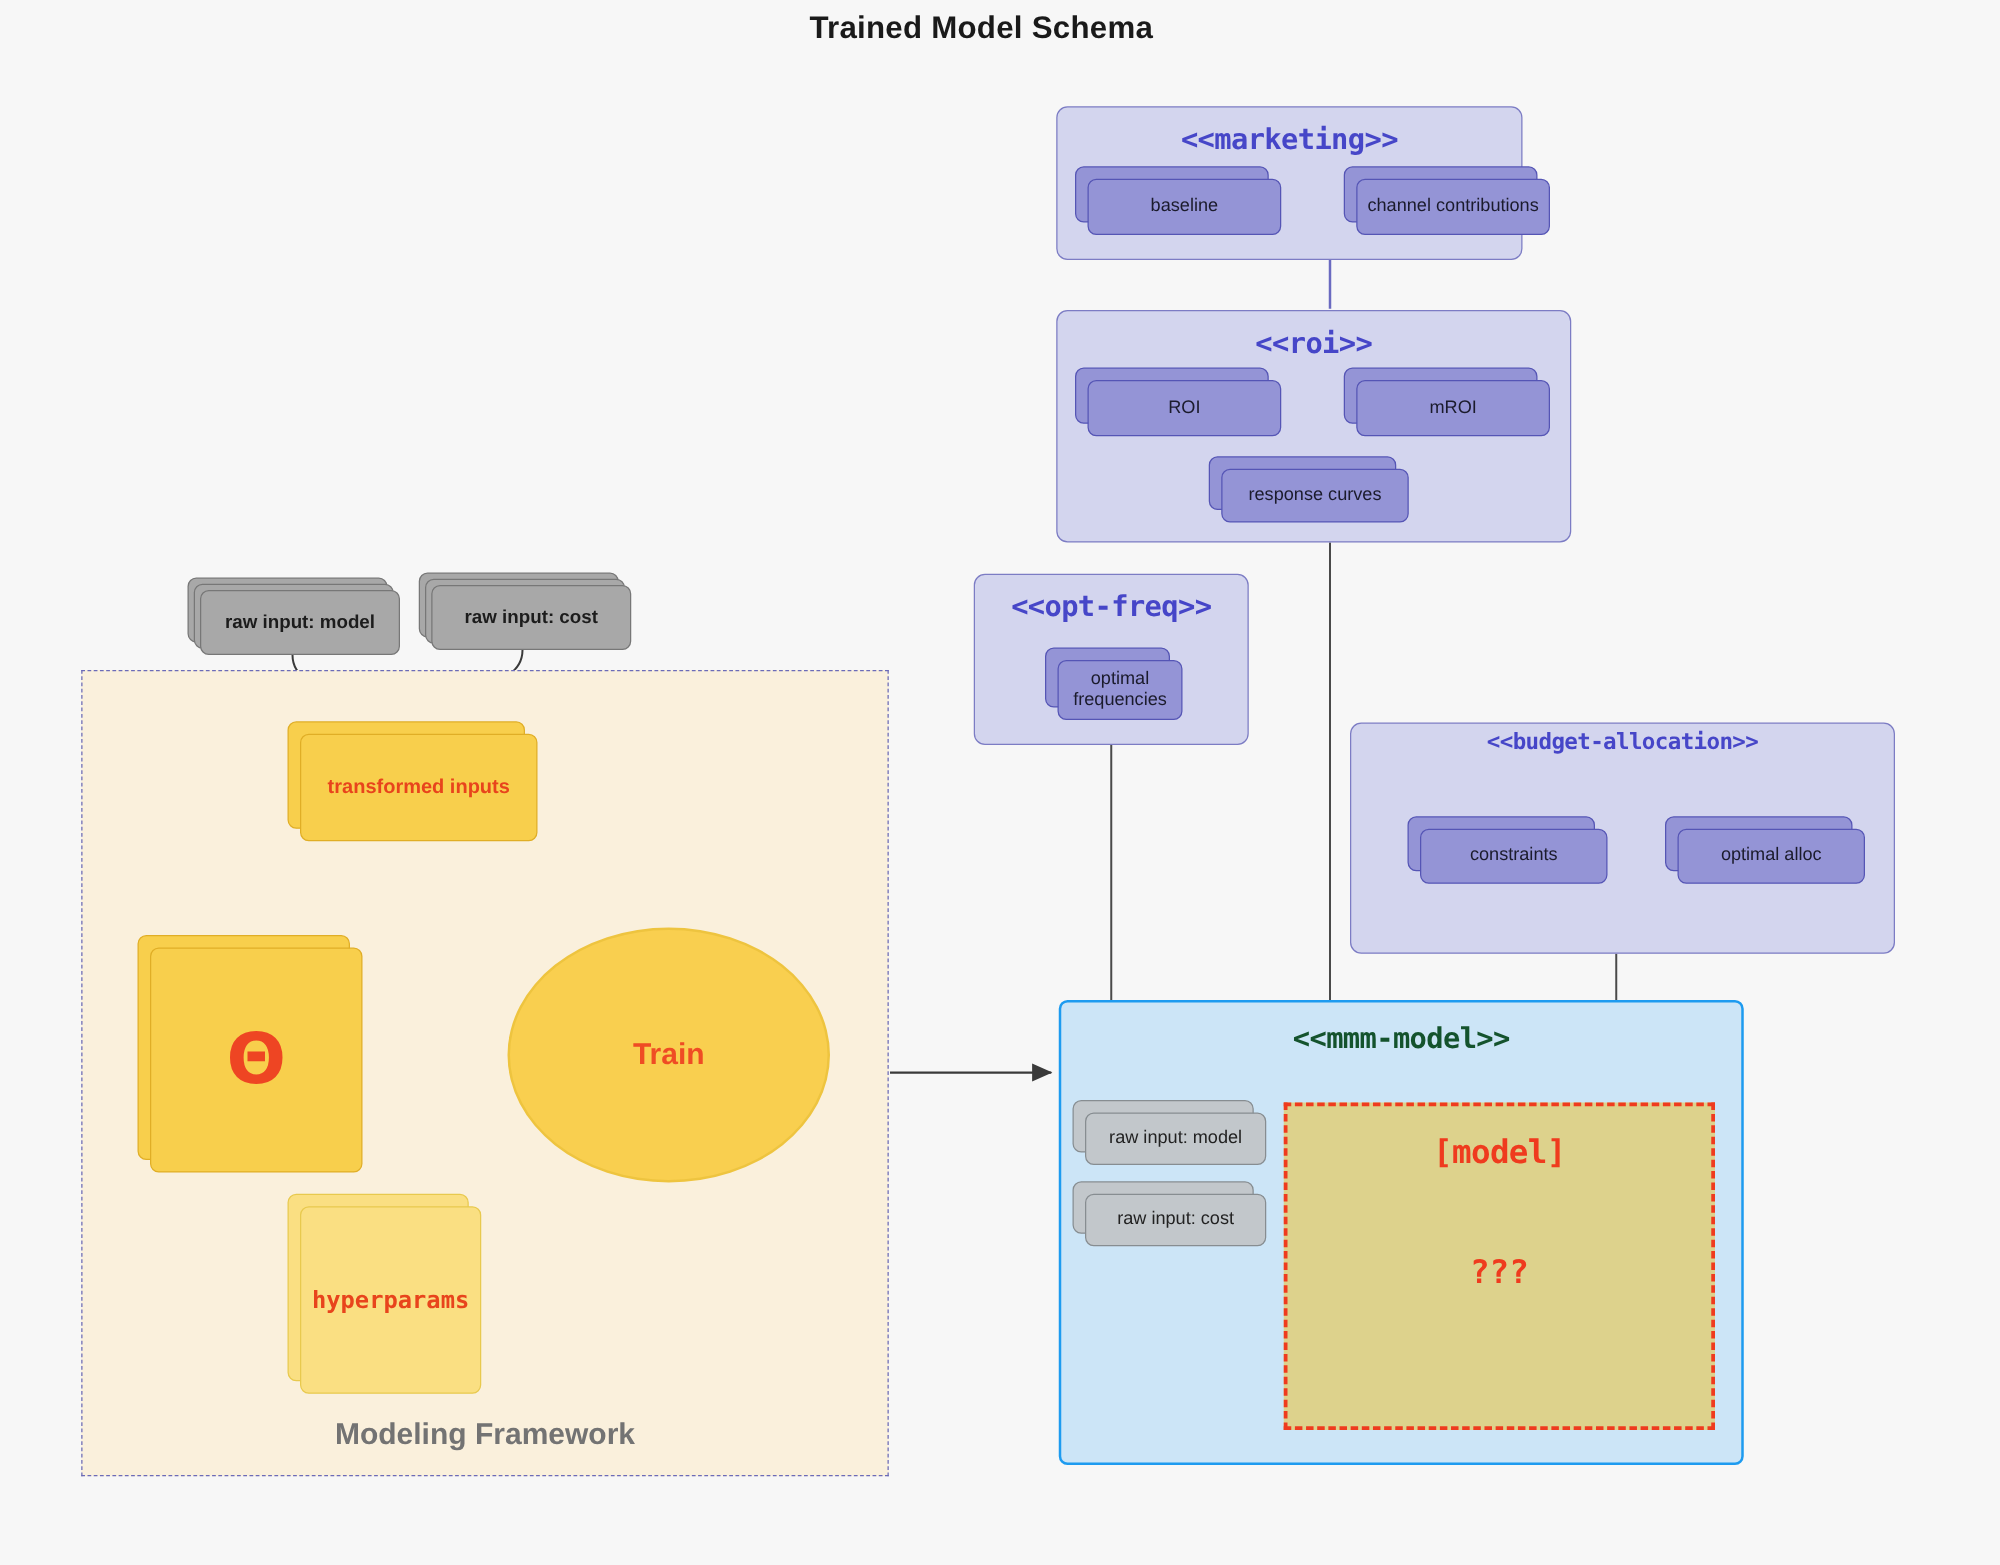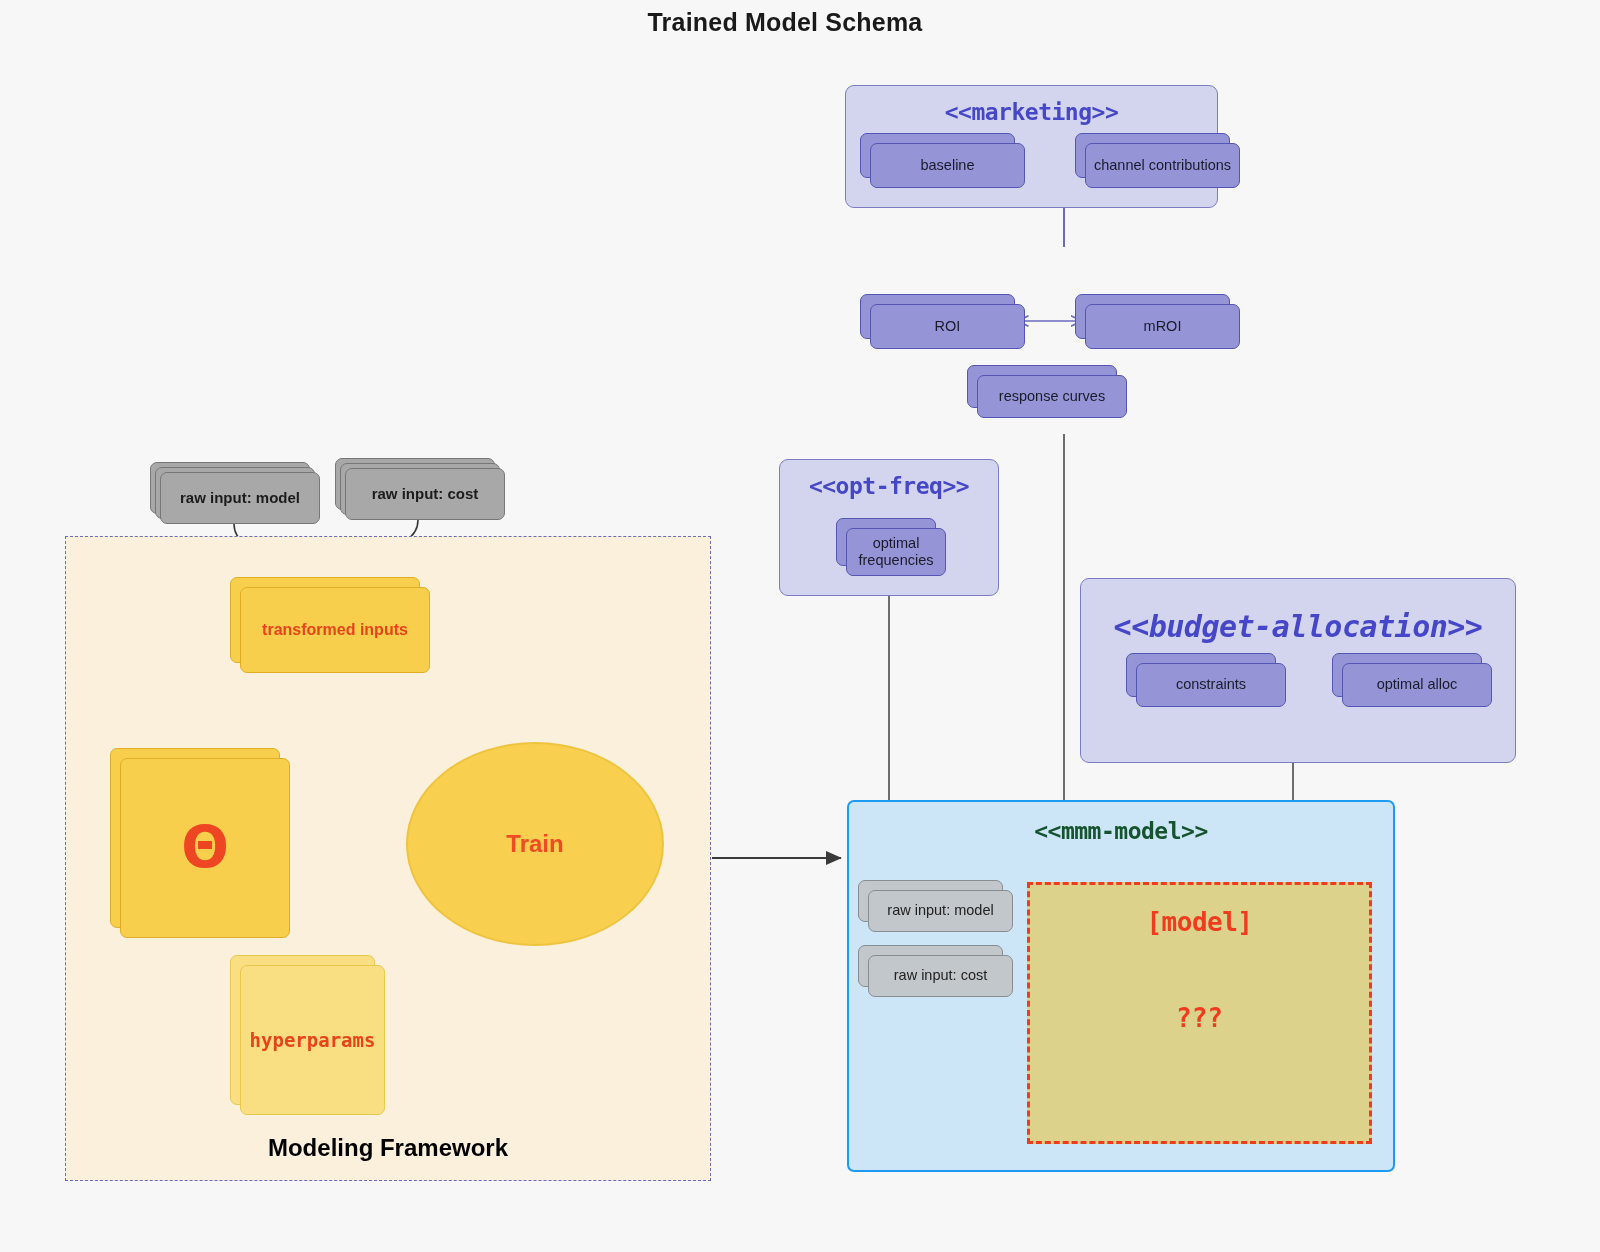--- a/index.html
+++ b/index.html
@@ -100,21 +100,21 @@
   #framework {
     position: absolute;
     background: #faf0dc;
     border: 1.8px dashed #6b6bb8;
     box-sizing: border-box;
   }
   #framework-label {
     position: absolute;
     left: 0; right: 0;
     text-align: center;
-    color: #000000;
+    color: #737373;
     font-size: 24px;
     font-weight: bold;
   }
   
   #mmm-model {
     position: absolute;
     background: #cce5f7;
     border: 2.2px solid #1d9bf0;
     border-radius: 7px;
     box-sizing: border-box;
@@ -266,20 +266,23 @@
     <div class="lyr b2" style="width:155px;height:45px;"></div>
     <div class="lyr fr" style="width:155px;height:45px;"></div>
     <div class="lbl" style="width:155px;height:45px;">baseline</div>
   </div>
   <div class="node purple" style="left:1075px; top:133px; width:165px; height:55px;">
     <div class="lyr b2" style="width:155px;height:45px;"></div>
     <div class="lyr fr" style="width:155px;height:45px;"></div>
     <div class="lbl" style="width:155px;height:45px;">channel contributions</div>
   </div>
 
+  <div class="pkg" style="left:845px; top:248px; width:412px; height:186px;">
+    <div class="pkg-title" style="top:13px; font-size:23px;">&lt;&lt;roi&gt;&gt;</div>
+  </div>
   <div class="node purple" style="left:860px; top:294px; width:165px; height:55px;">
     <div class="lyr b2" style="width:155px;height:45px;"></div>
     <div class="lyr fr" style="width:155px;height:45px;"></div>
     <div class="lbl" style="width:155px;height:45px;">ROI</div>
   </div>
   <div class="node purple" style="left:1075px; top:294px; width:165px; height:55px;">
     <div class="lyr b2" style="width:155px;height:45px;"></div>
     <div class="lyr fr" style="width:155px;height:45px;"></div>
     <div class="lbl" style="width:155px;height:45px;">mROI</div>
   </div>
@@ -293,21 +296,21 @@
     <div class="pkg-title" style="top:13px; font-size:23px;">&lt;&lt;opt-freq&gt;&gt;</div>
   </div>
   <div class="node purple" style="left:836px; top:518px; width:110px; height:58px;">
     <div class="lyr b2" style="width:100px;height:48px;"></div>
     <div class="lyr fr" style="width:100px;height:48px;"></div>
     <div class="lbl" style="width:100px;height:48px; white-space:pre-line;">optimal
 frequencies</div>
   </div>
 
   <div class="pkg" style="left:1080px; top:578px; width:436px; height:185px;">
-    <div class="pkg-title" style="top:30px; font-size:30px;font-style:italic;">&lt;&lt;budget-allocation&gt;&gt;</div>
+    <div class="pkg-title" style="top:4px; font-size:18px;">&lt;&lt;budget-allocation&gt;&gt;</div>
   </div>
   <div class="node purple" style="left:1332px; top:653px; width:160px; height:54px;">
     <div class="lyr b2" style="width:150px;height:44px;"></div>
     <div class="lyr fr" style="width:150px;height:44px;"></div>
     <div class="lbl" style="width:150px;height:44px;">optimal alloc</div>
   </div>
   <div class="node purple" style="left:1126px; top:653px; width:160px; height:54px;">
     <div class="lyr b2" style="width:150px;height:44px;"></div>
     <div class="lyr fr" style="width:150px;height:44px;"></div>
     <div class="lbl" style="width:150px;height:44px;">constraints</div>

